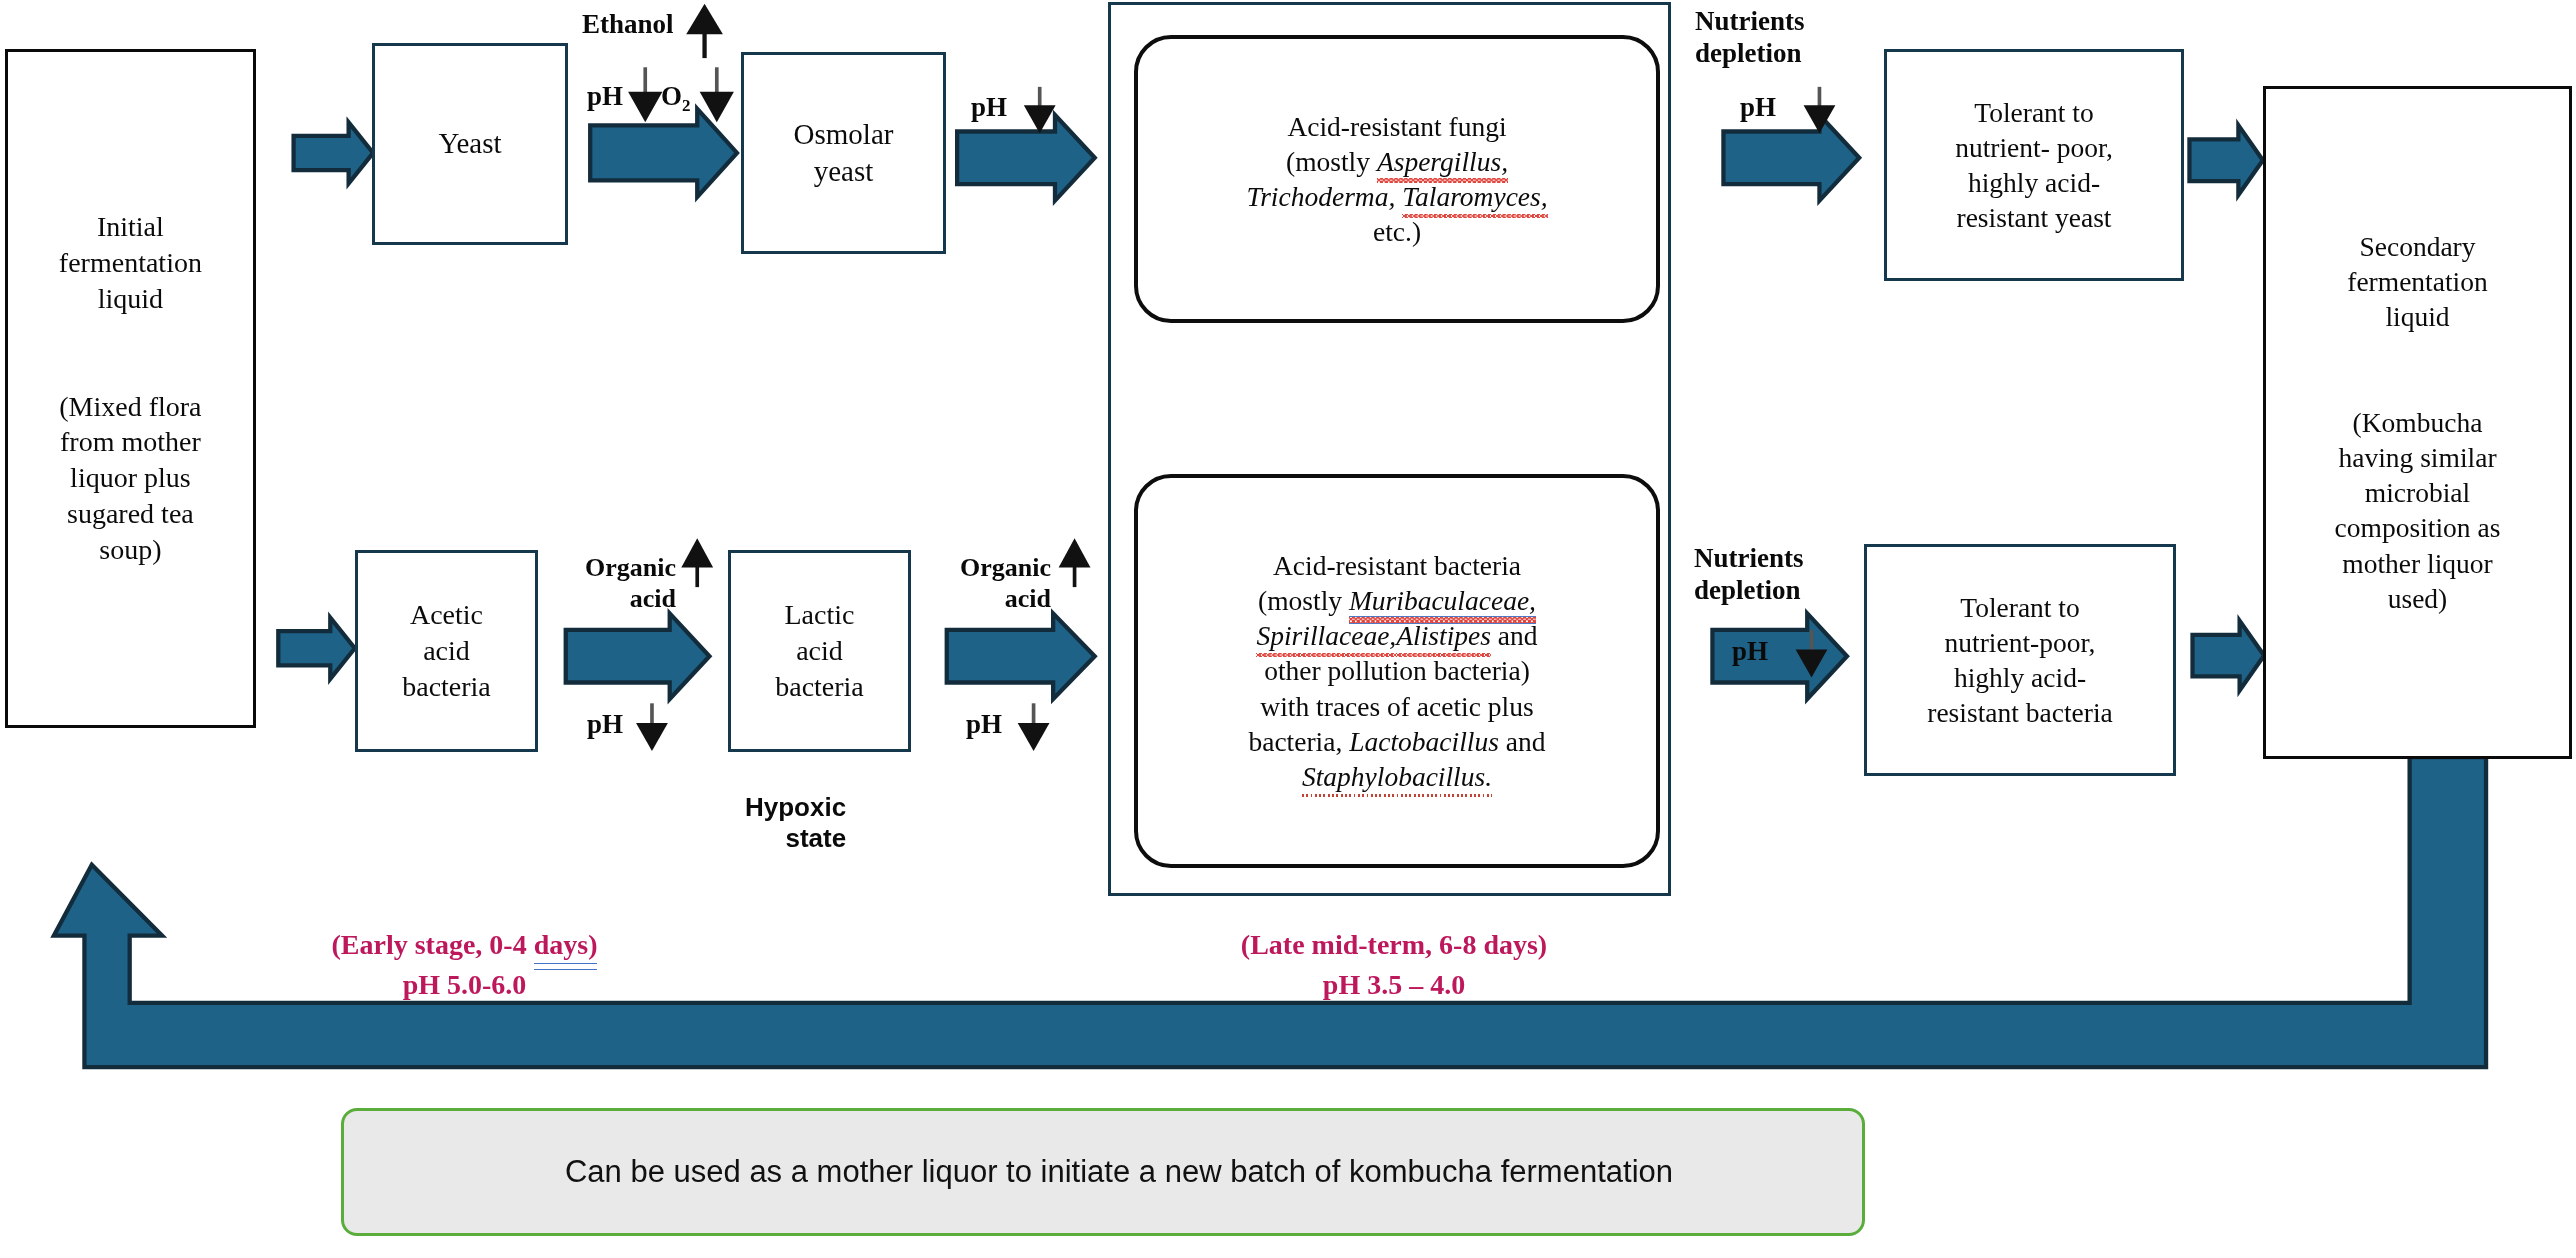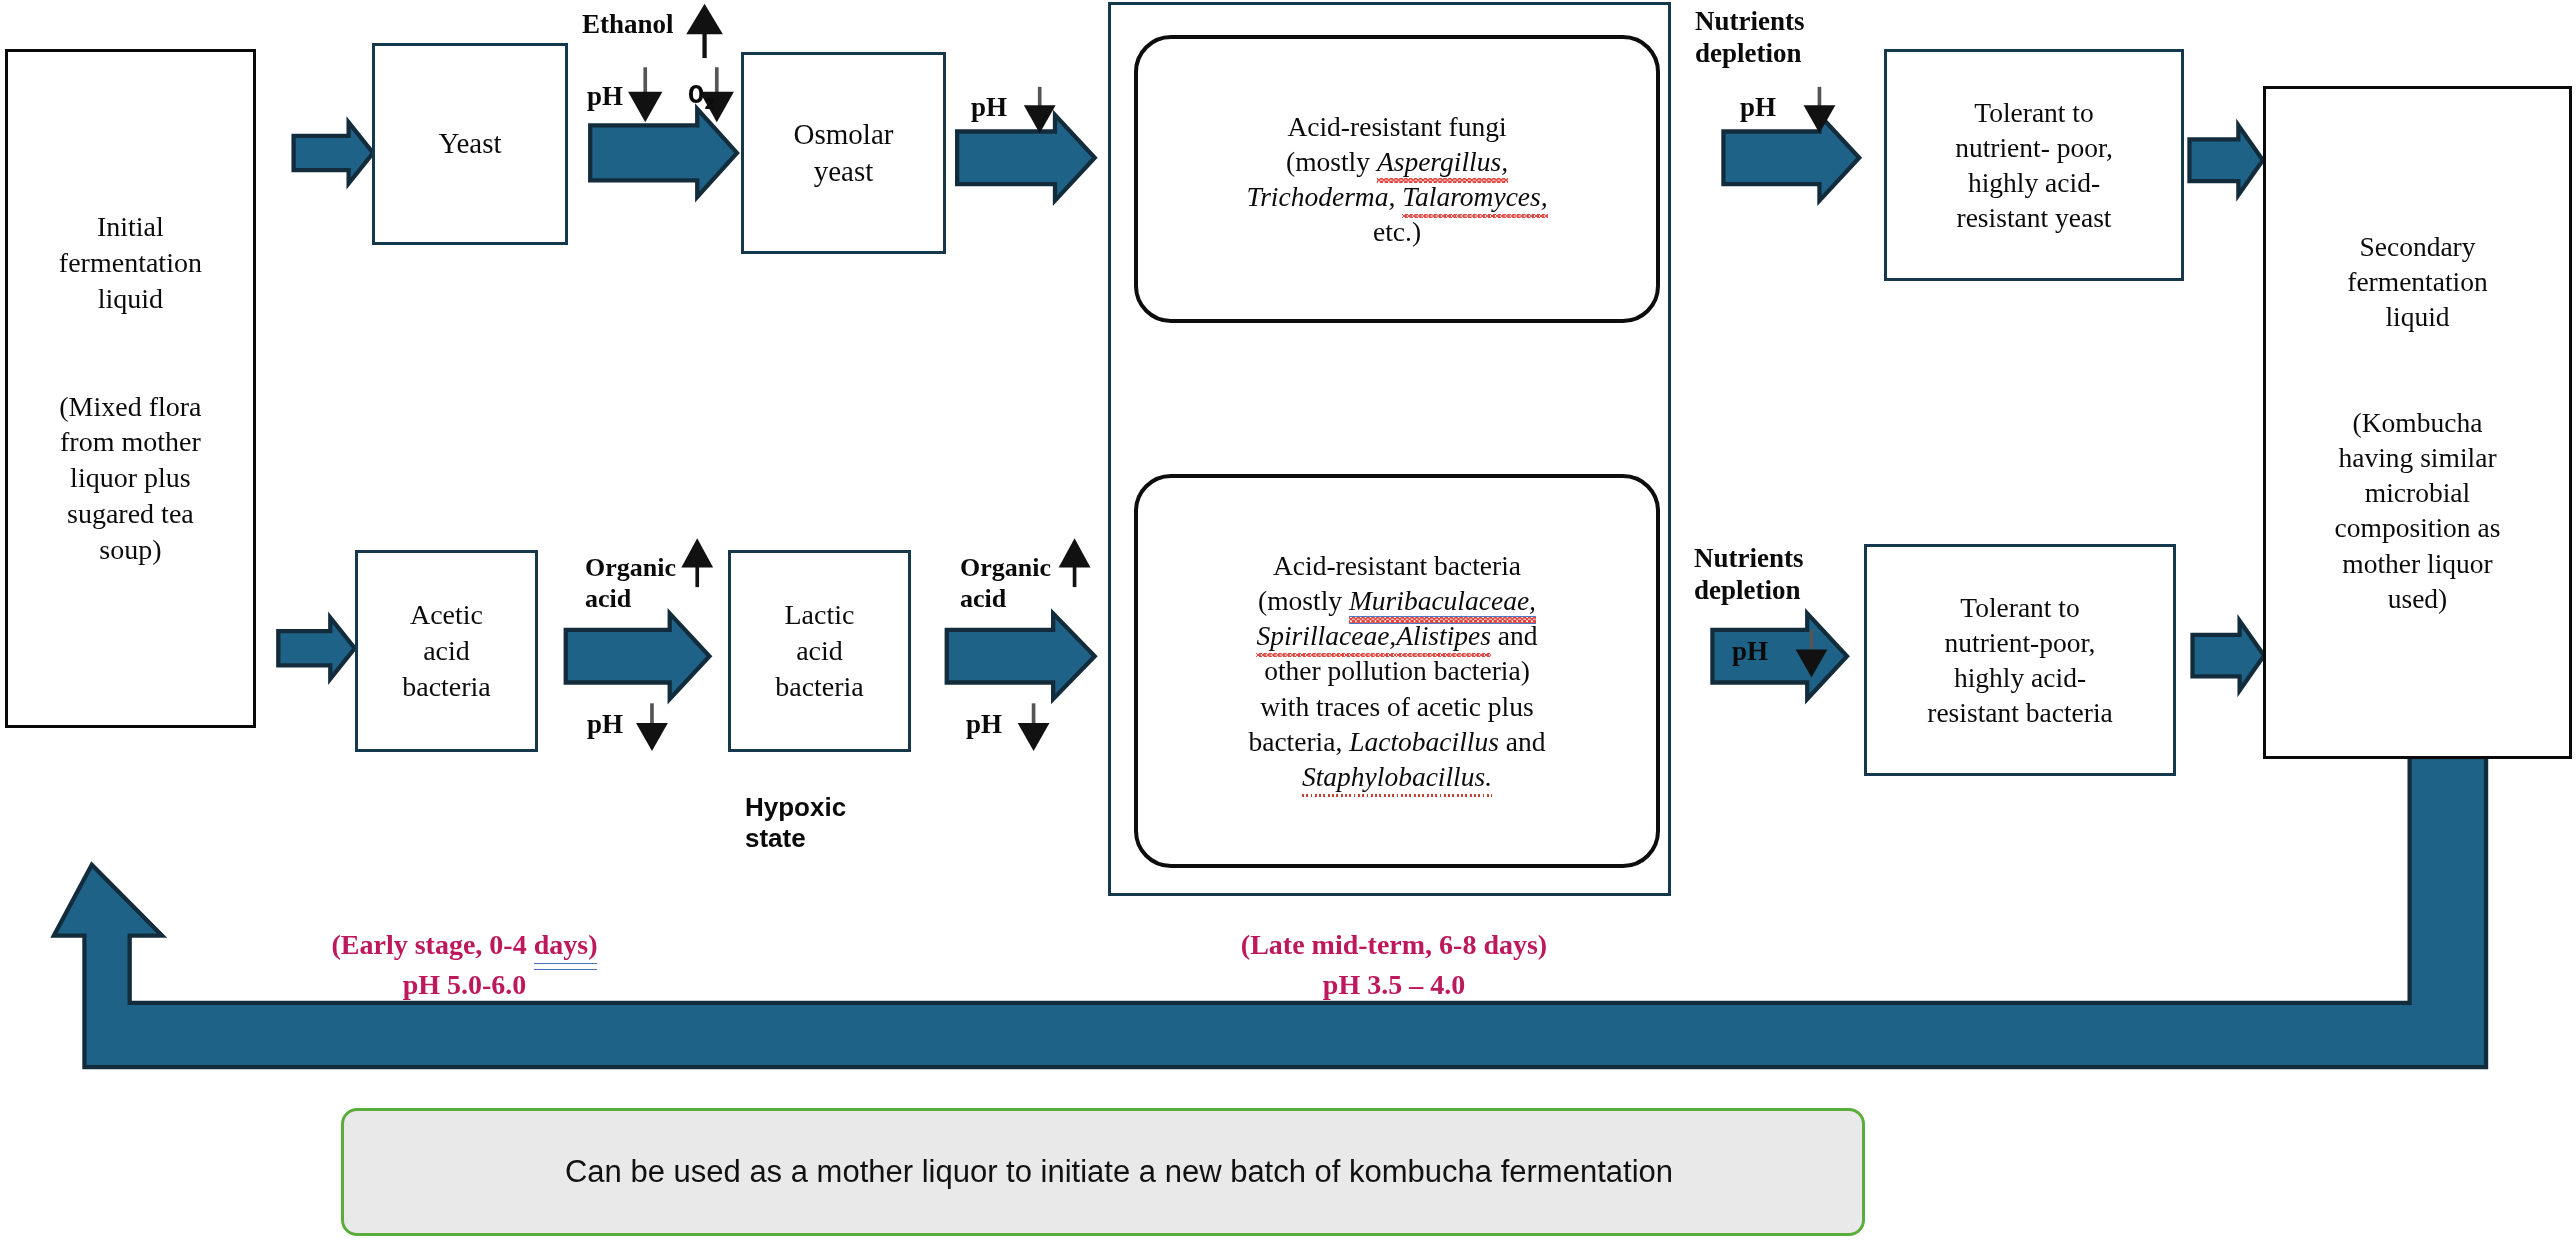--- a/index.html
+++ b/index.html
@@ -68,21 +68,21 @@
   }
 
   
   .lbl{
     position:absolute;
     font-family:"Liberation Serif", serif;
     font-weight:bold;
     color:#0a0a0a;
     white-space:nowrap;
     line-height:1.18;
-    text-align:left;
+    text-align:right;
   }
   .lbl-sans{
     font-family:"Liberation Sans", sans-serif;
     font-weight:bold;
   }
   .stage{
     position:absolute;
     color:#be185d;
     font-family:"Liberation Serif", serif;
     font-weight:bold;
@@ -285,21 +285,21 @@
   </div>
 
   <div class="lbl" style="left:582px;top:8.6px;font-size:27px;">
     <span>Ethanol</span>
   </div>
 
   <div class="lbl" style="left:587px;top:81px;font-size:27px;">
     <span>pH</span>
   </div>
 
-  <div class="lbl" style="left:688px;top:81px;font-size:27px;font-family:Liberation Mono, monospace;">
+  <div class="lbl" style="left:661px;top:81px;font-size:27px;">
     <span>O</span><sub style="font-size:17px;">2</sub>
   </div>
 
   <div class="lbl" style="left:971px;top:92px;font-size:27px;">
     <span>pH</span>
   </div>
 
   <div class="lbl" style="left:1695px;top:6.1px;font-size:27px;text-align:left;">
     <span>Nutrients</span><br>
     <span>depletion</span>

